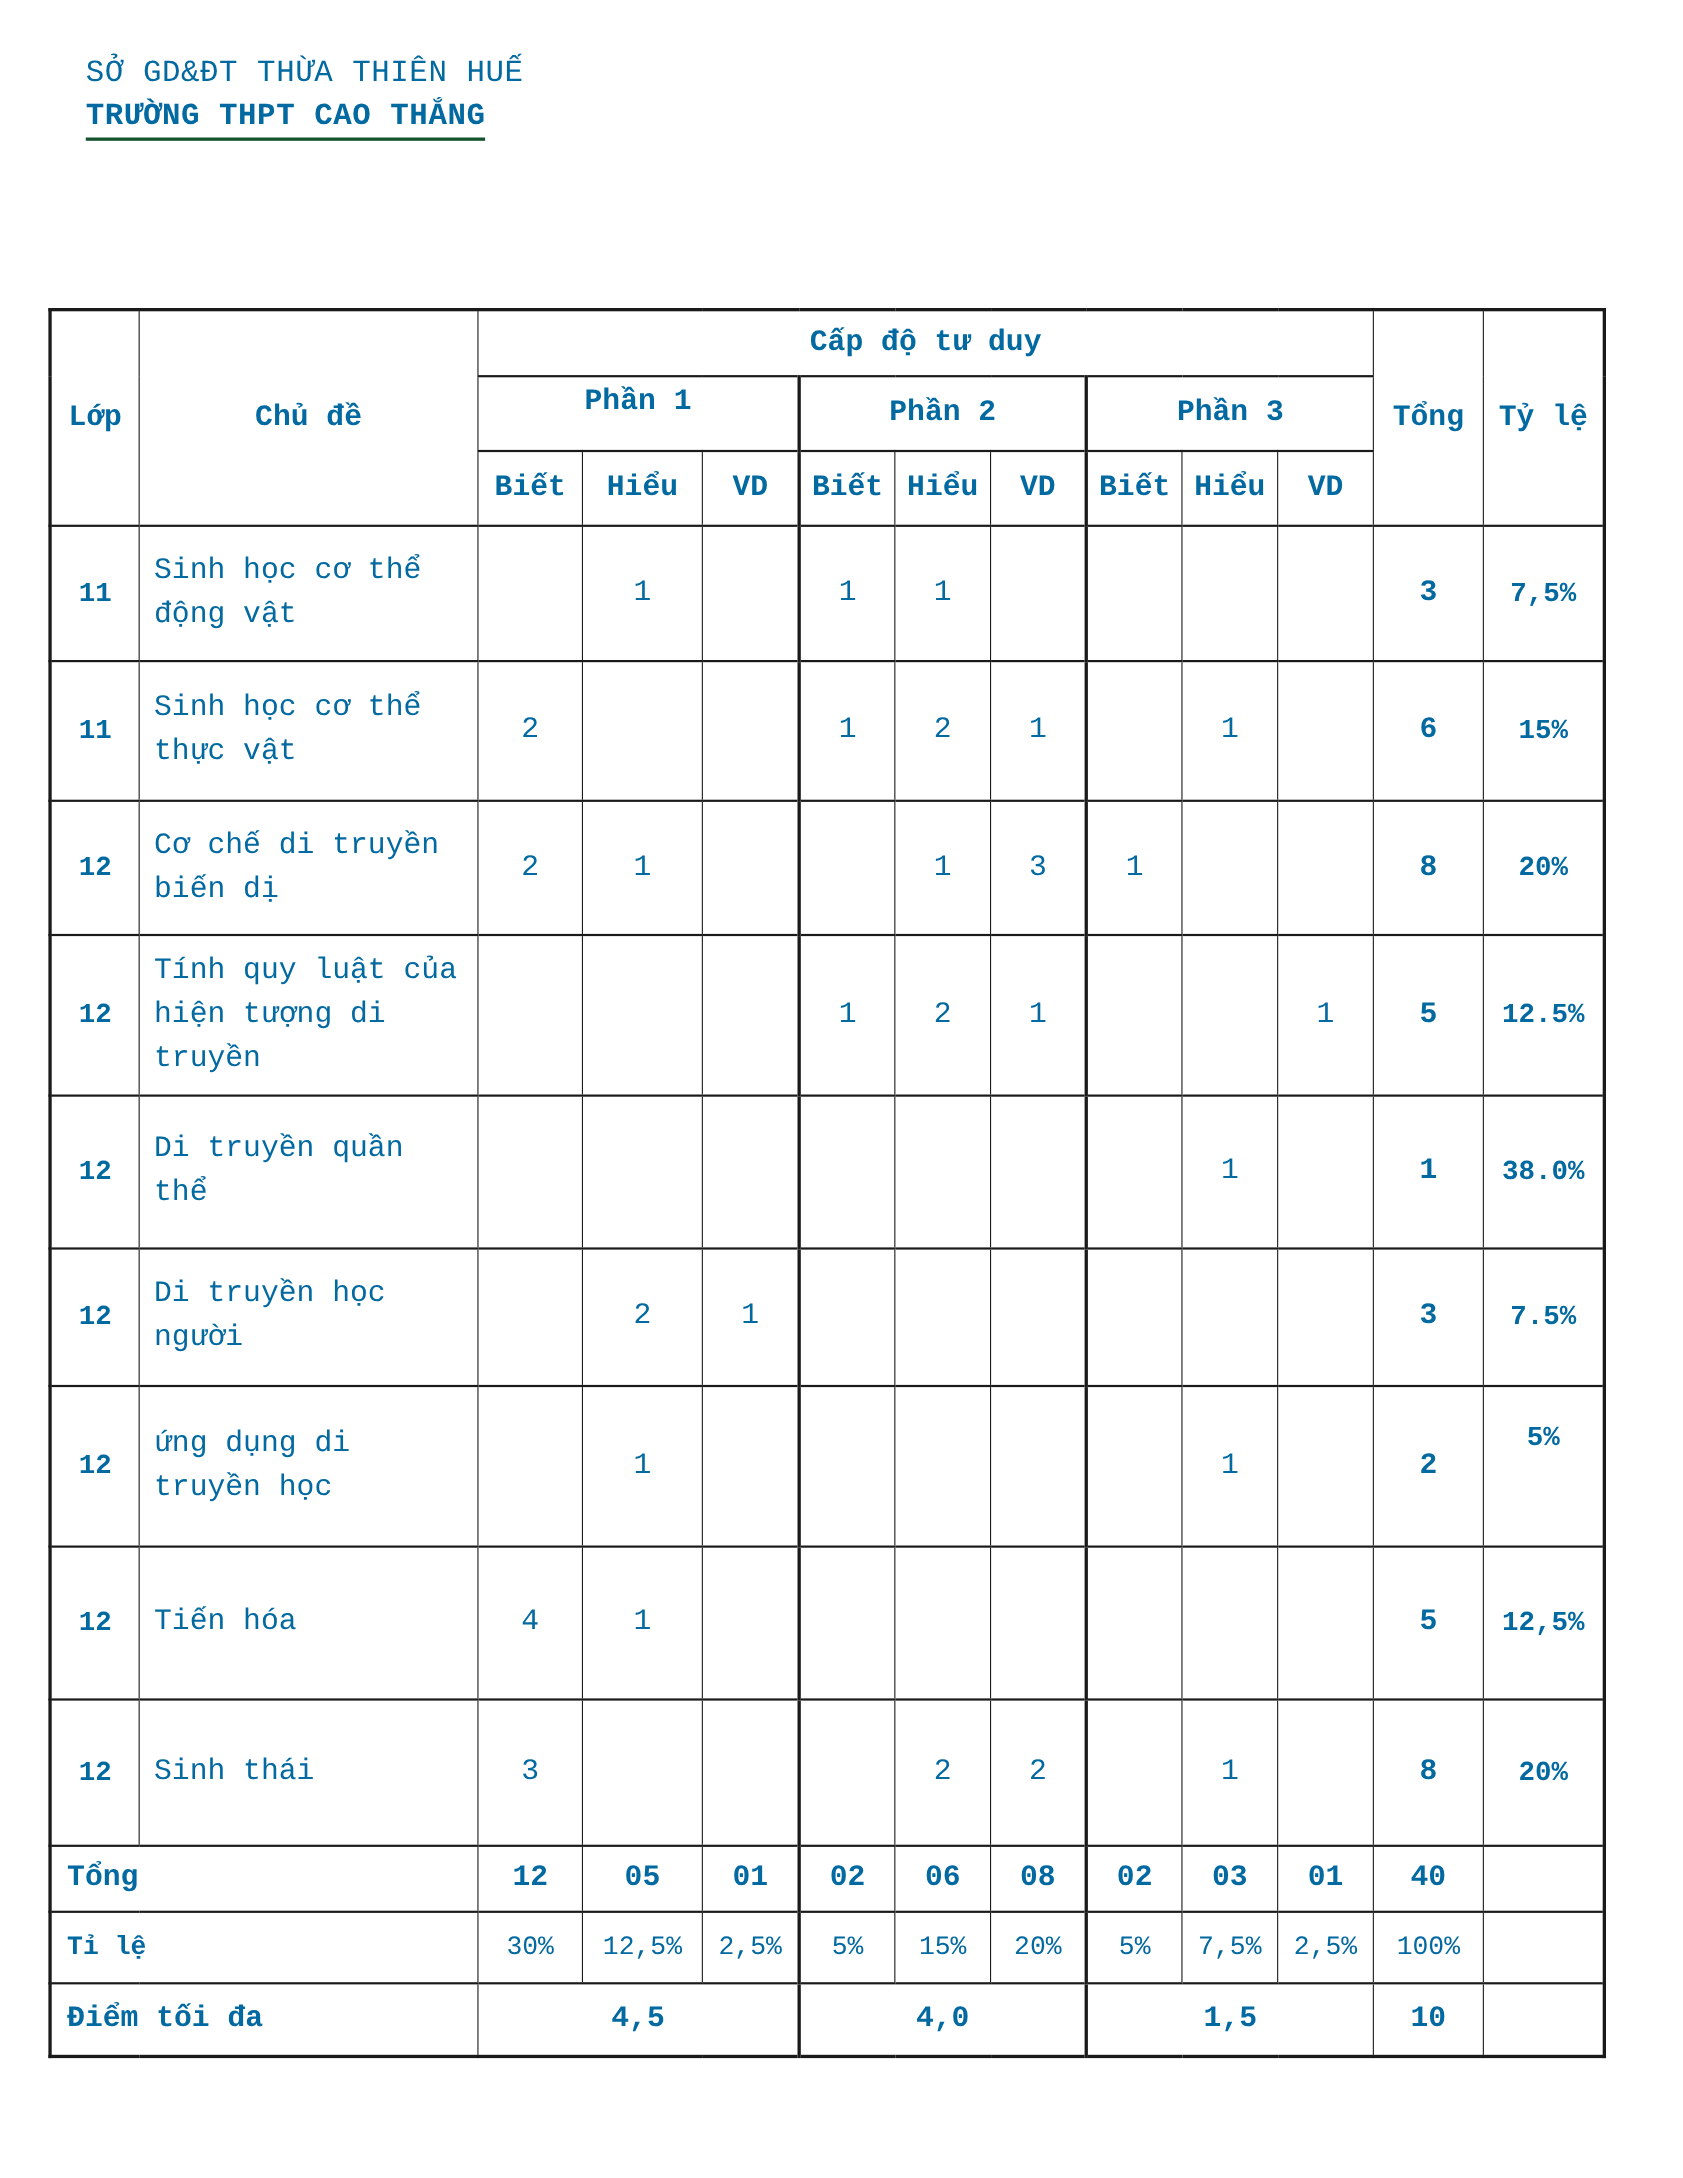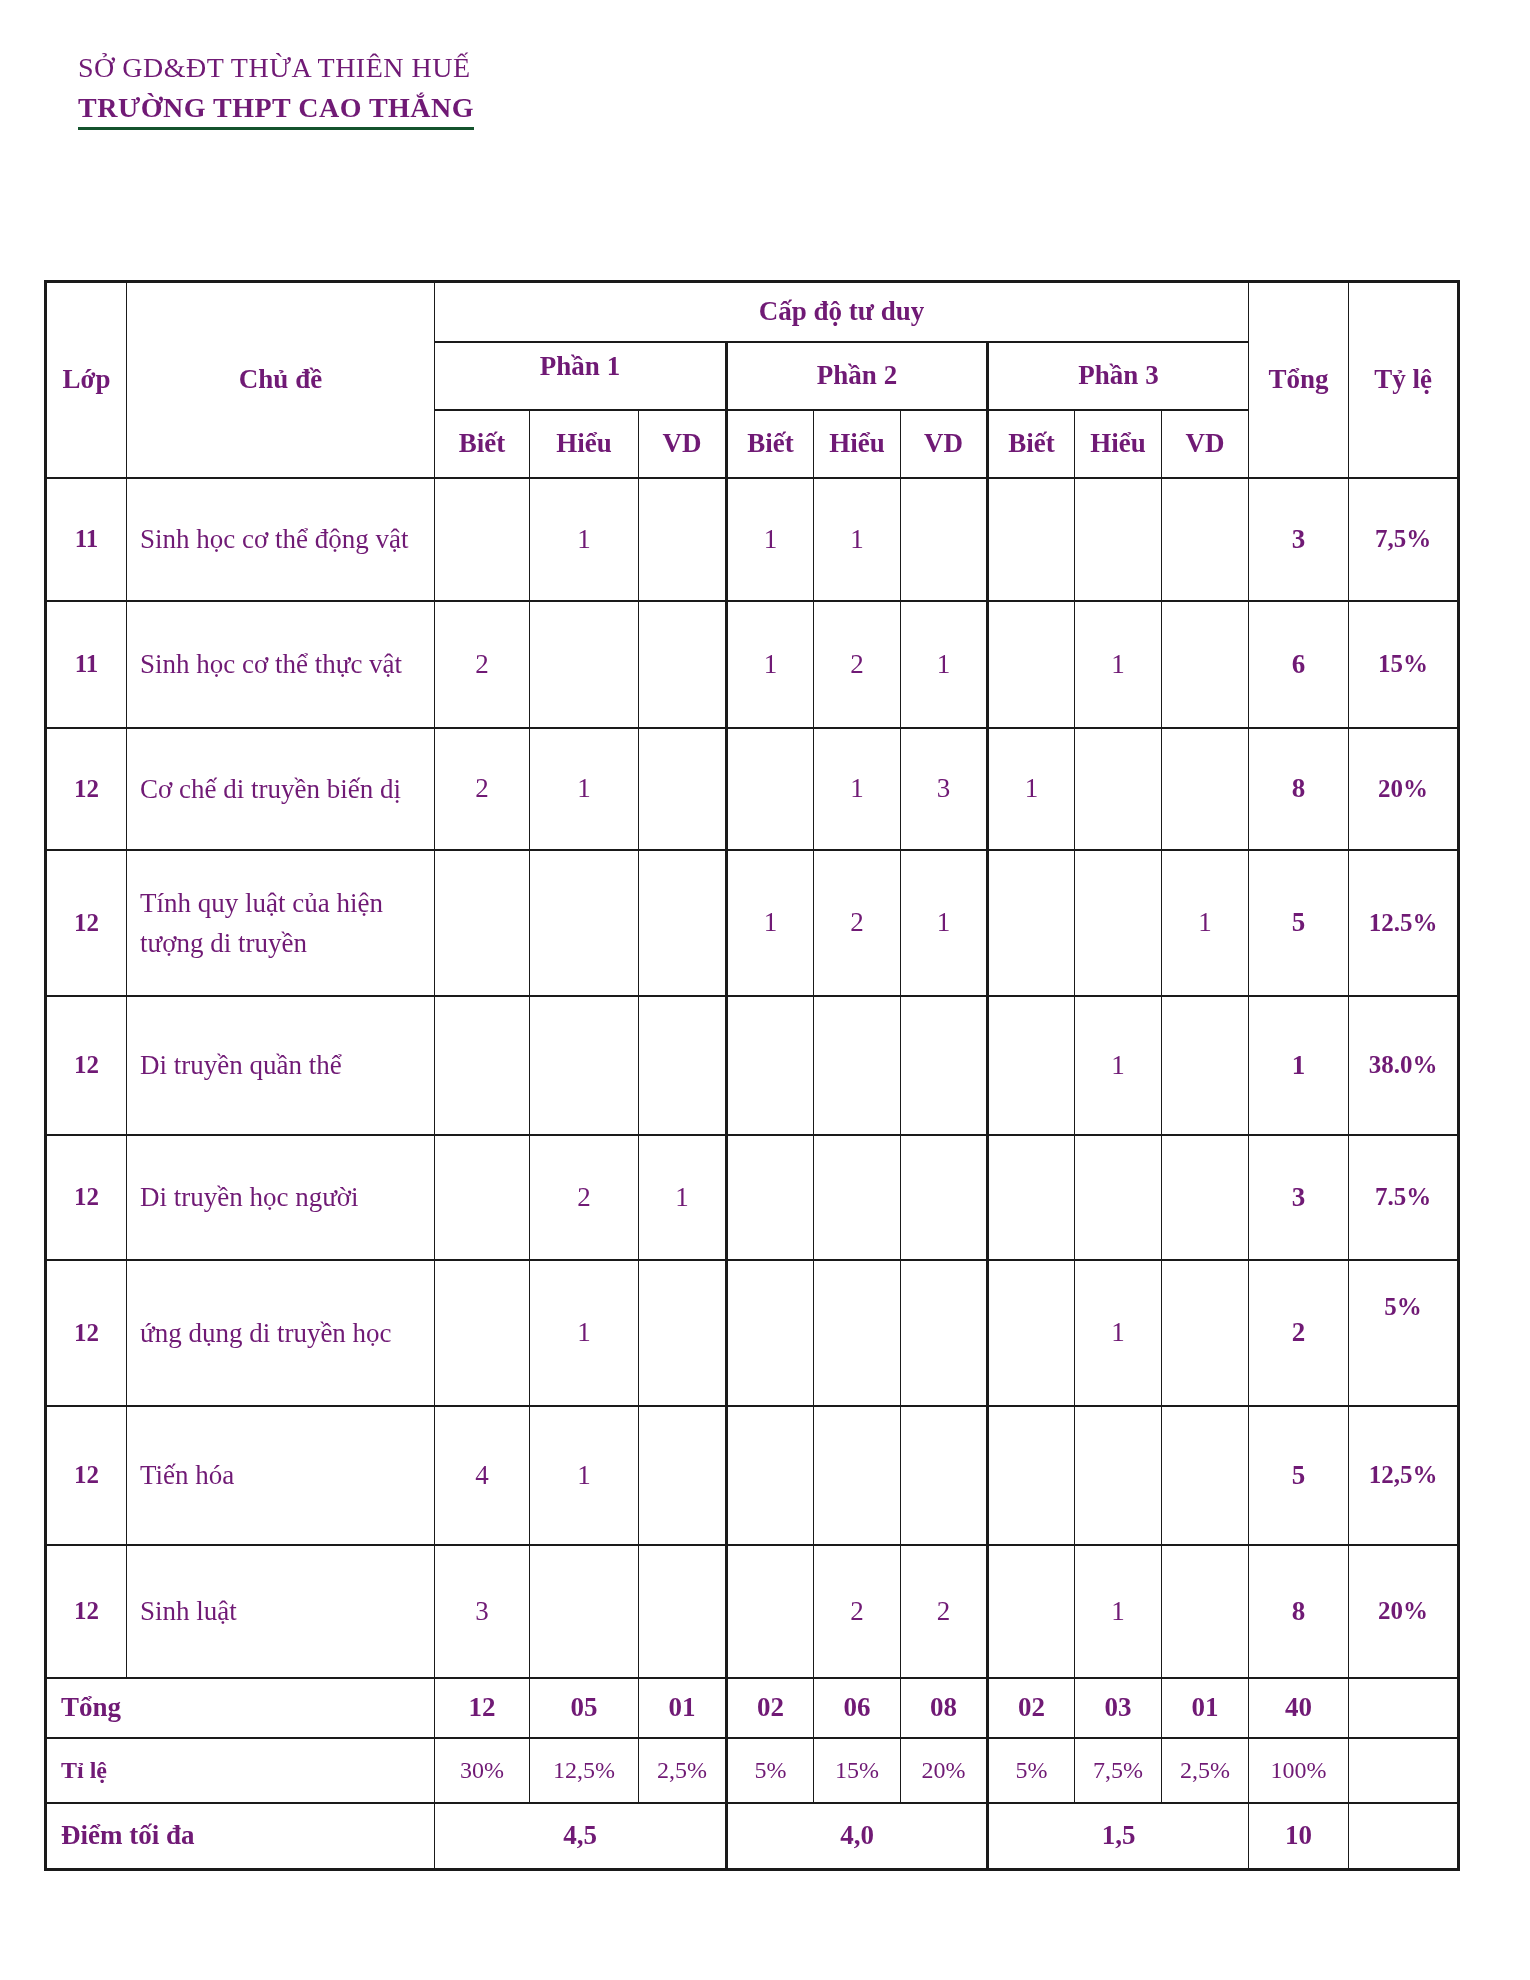--- a/index.html
+++ b/index.html
@@ -2,22 +2,22 @@
 <html><head>
 <meta charset="utf-8">
 <style>
   * { box-sizing: border-box; }
   html, body { margin: 0; padding: 0; background: #ffffff; }
   .page {
     position: relative;
     width: 1530px;
     height: 1980px;
     background: #ffffff;
-    font-family: Liberation Serif, serif;
-    color: #701a75;
+    font-family: Liberation Mono, monospace;
+    color: #0369a1;
     overflow: hidden;
   }
 
   
   .doc-header { position: absolute; left: 78px; top: 52px; }
   .dept-line { font-size: 28px; letter-spacing: 0.5px; margin-bottom: 8px; }
   .school-line {
     font-size: 28px; font-weight: bold; letter-spacing: 0.5px;
     display: inline-block; border-bottom: 3px solid #14532d; padding-bottom: 3px;
   }
@@ -244,21 +244,21 @@
           <td class="num"></td>
           <td class="num"></td>
           <td class="num grp"></td>
           <td class="num"></td>
           <td class="num"></td>
           <td class="tong">5</td>
           <td class="tyle">12,5%</td>
         </tr>
         <tr>
           <td class="lop">12</td>
-          <td class="chude">Sinh luật</td>
+          <td class="chude">Sinh thái</td>
           <td class="num">3</td>
           <td class="num"></td>
           <td class="num"></td>
           <td class="num grp"></td>
           <td class="num">2</td>
           <td class="num">2</td>
           <td class="num grp"></td>
           <td class="num">1</td>
           <td class="num"></td>
           <td class="tong">8</td>

